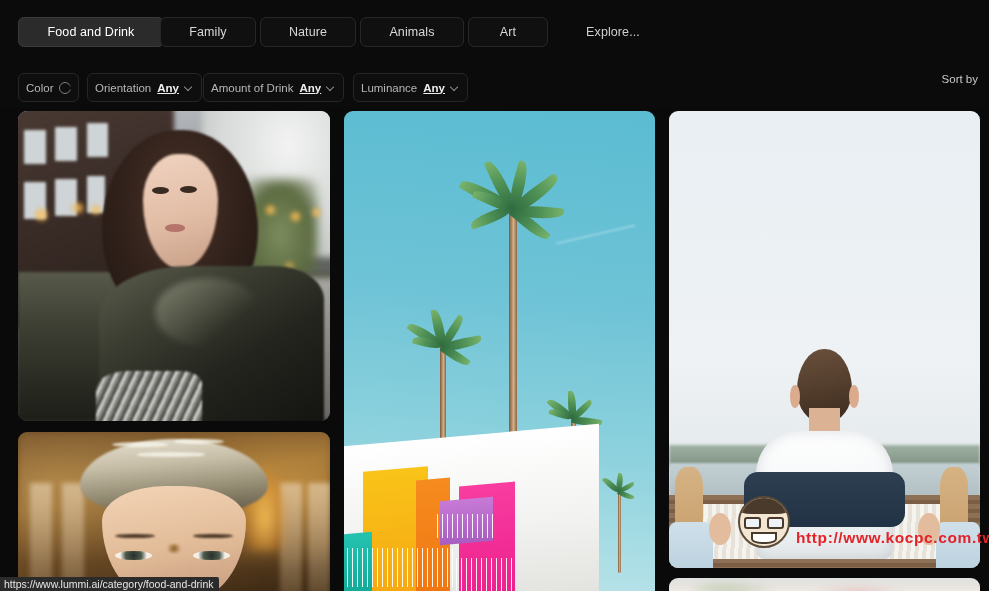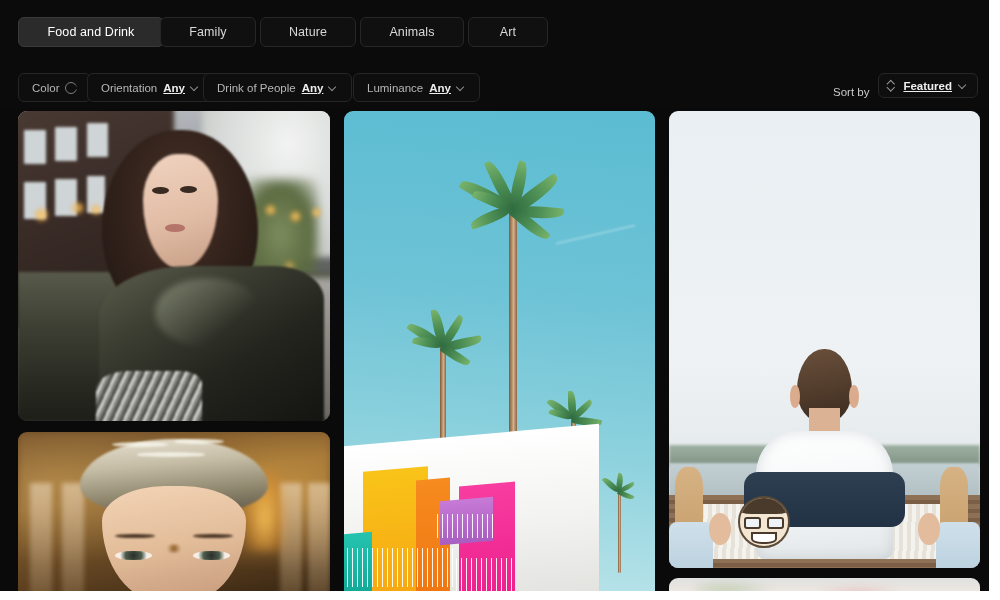--- a/index.html
+++ b/index.html
@@ -74,21 +74,21 @@
   .chip {
     position: absolute;
     top: 10px;
     height: 29px;
     border-radius: 6px;
     border: 1px solid #262626;
     background: #0e0e0e;
     display: flex;
     align-items: center;
     gap: 6px;
-    padding: 0 13px;
+    padding: 0 7px;
     white-space: nowrap;
   }
   .chip-label {
     color: #b6b6b6;
     font-size: 11.5px;
   }
   .chip-value {
     color: #efefef;
     font-size: 11.5px;
     font-weight: bold;
@@ -535,54 +535,52 @@
       </div>
       <div class="tab" style="left:260px; width:96px;">
         <span>Nature</span>
       </div>
       <div class="tab" style="left:468px; width:80px;">
         <span>Art</span>
       </div>
       <div class="tab" style="left:360px; width:104px;">
         <span>Animals</span>
       </div>
+      <div class="tab plain" style="left:568px; width:90px;">
+        <span>Explore...</span>
+      </div>
     </div>
 
     <div id="filterbar">
 
       <div class="chip" style="left:18px;">
         <span class="chip-label">Color</span>
         <span class="color-wheel"></span>
       </div>
 
       <div class="chip" style="left:87px;">
         <span class="chip-label">Orientation</span>
         <span class="chip-value">Any</span>
         <span class="chev"></span>
       </div>
 
       <div class="chip" style="left:203px;">
-        <span class="chip-label">Drink of People</span>
+        <span class="chip-label">Amount of Drink</span>
         <span class="chip-value">Any</span>
         <span class="chev"></span>
       </div>
 
       <div class="chip" style="left:353px;">
         <span class="chip-label">Luminance</span>
         <span class="chip-value">Any</span>
         <span class="chev"></span>
       </div>
 
       <div id="sortby-group">
         <span id="sortby-label">Sort by</span>
-        <div id="sortby-select">
-          <span class="updown"></span>
-          <span class="chip-value">Featured</span>
-          <span class="chev"></span>
-        </div>
       </div>
     </div>
 
     <div id="grid">
 
       <div class="card" style="left:18px; top:3px; width:312px; height:310px;">
         <div class="photo" id="ph-a">
           <div class="ly bldg"></div>
           <div class="ly win" style="left:2%;  top:6%;  width:7%; height:11%;"></div>
           <div class="ly win" style="left:12%; top:5%;  width:7%; height:11%;"></div>
@@ -718,17 +716,21 @@
       </div>
     </div>
 
     <div id="watermark">
       <div id="wm-face">
         <div class="hairtop"></div>
         <div class="glass" style="left:9%;"></div>
         <div class="glass" style="right:9%;"></div>
         <div class="mouth"></div>
       </div>
+      <div id="wm-url">http://www.kocpc.com.tw</div>
     </div>
 
+    <div id="statusbar">
+      <span>https://www.lummi.ai/category/food-and-drink</span>
+    </div>
 
   </div>
 </div>
 
 </body></html>

